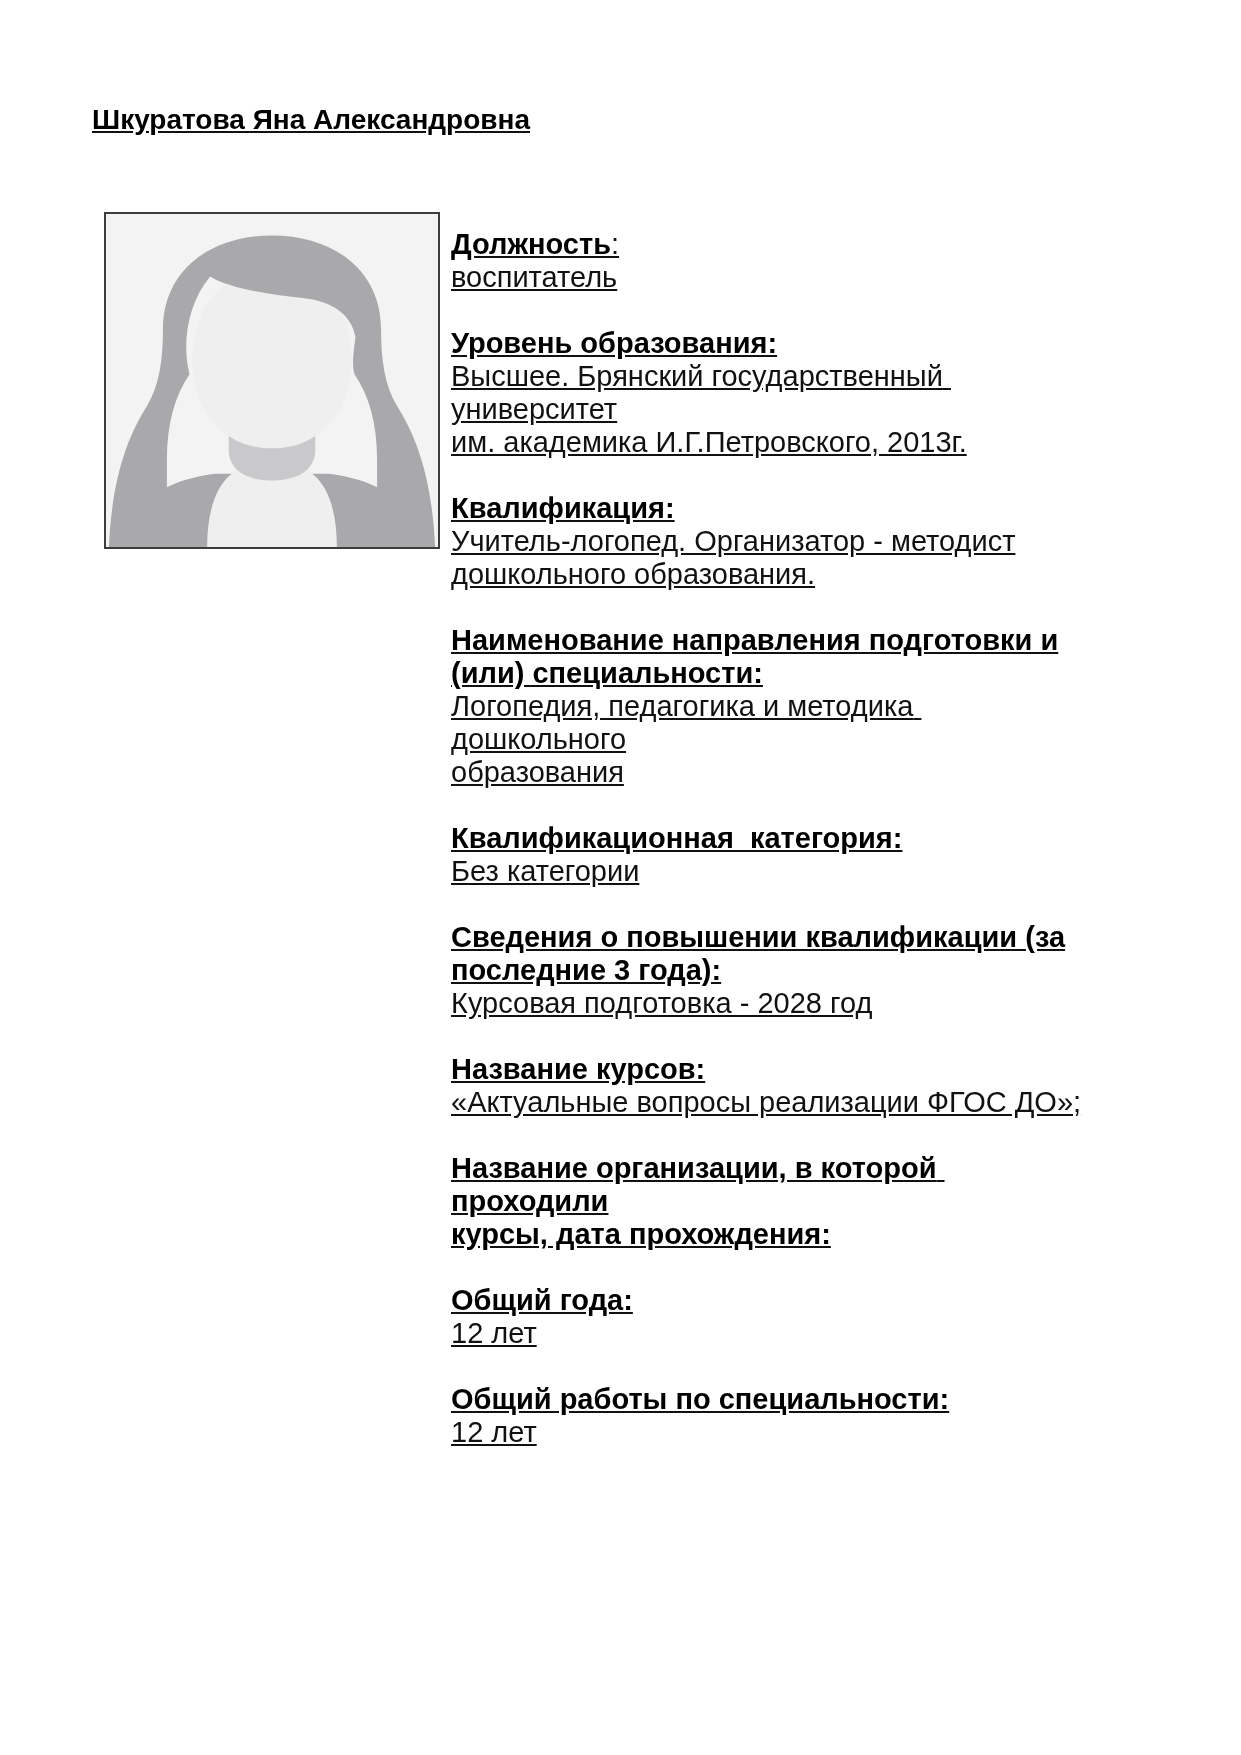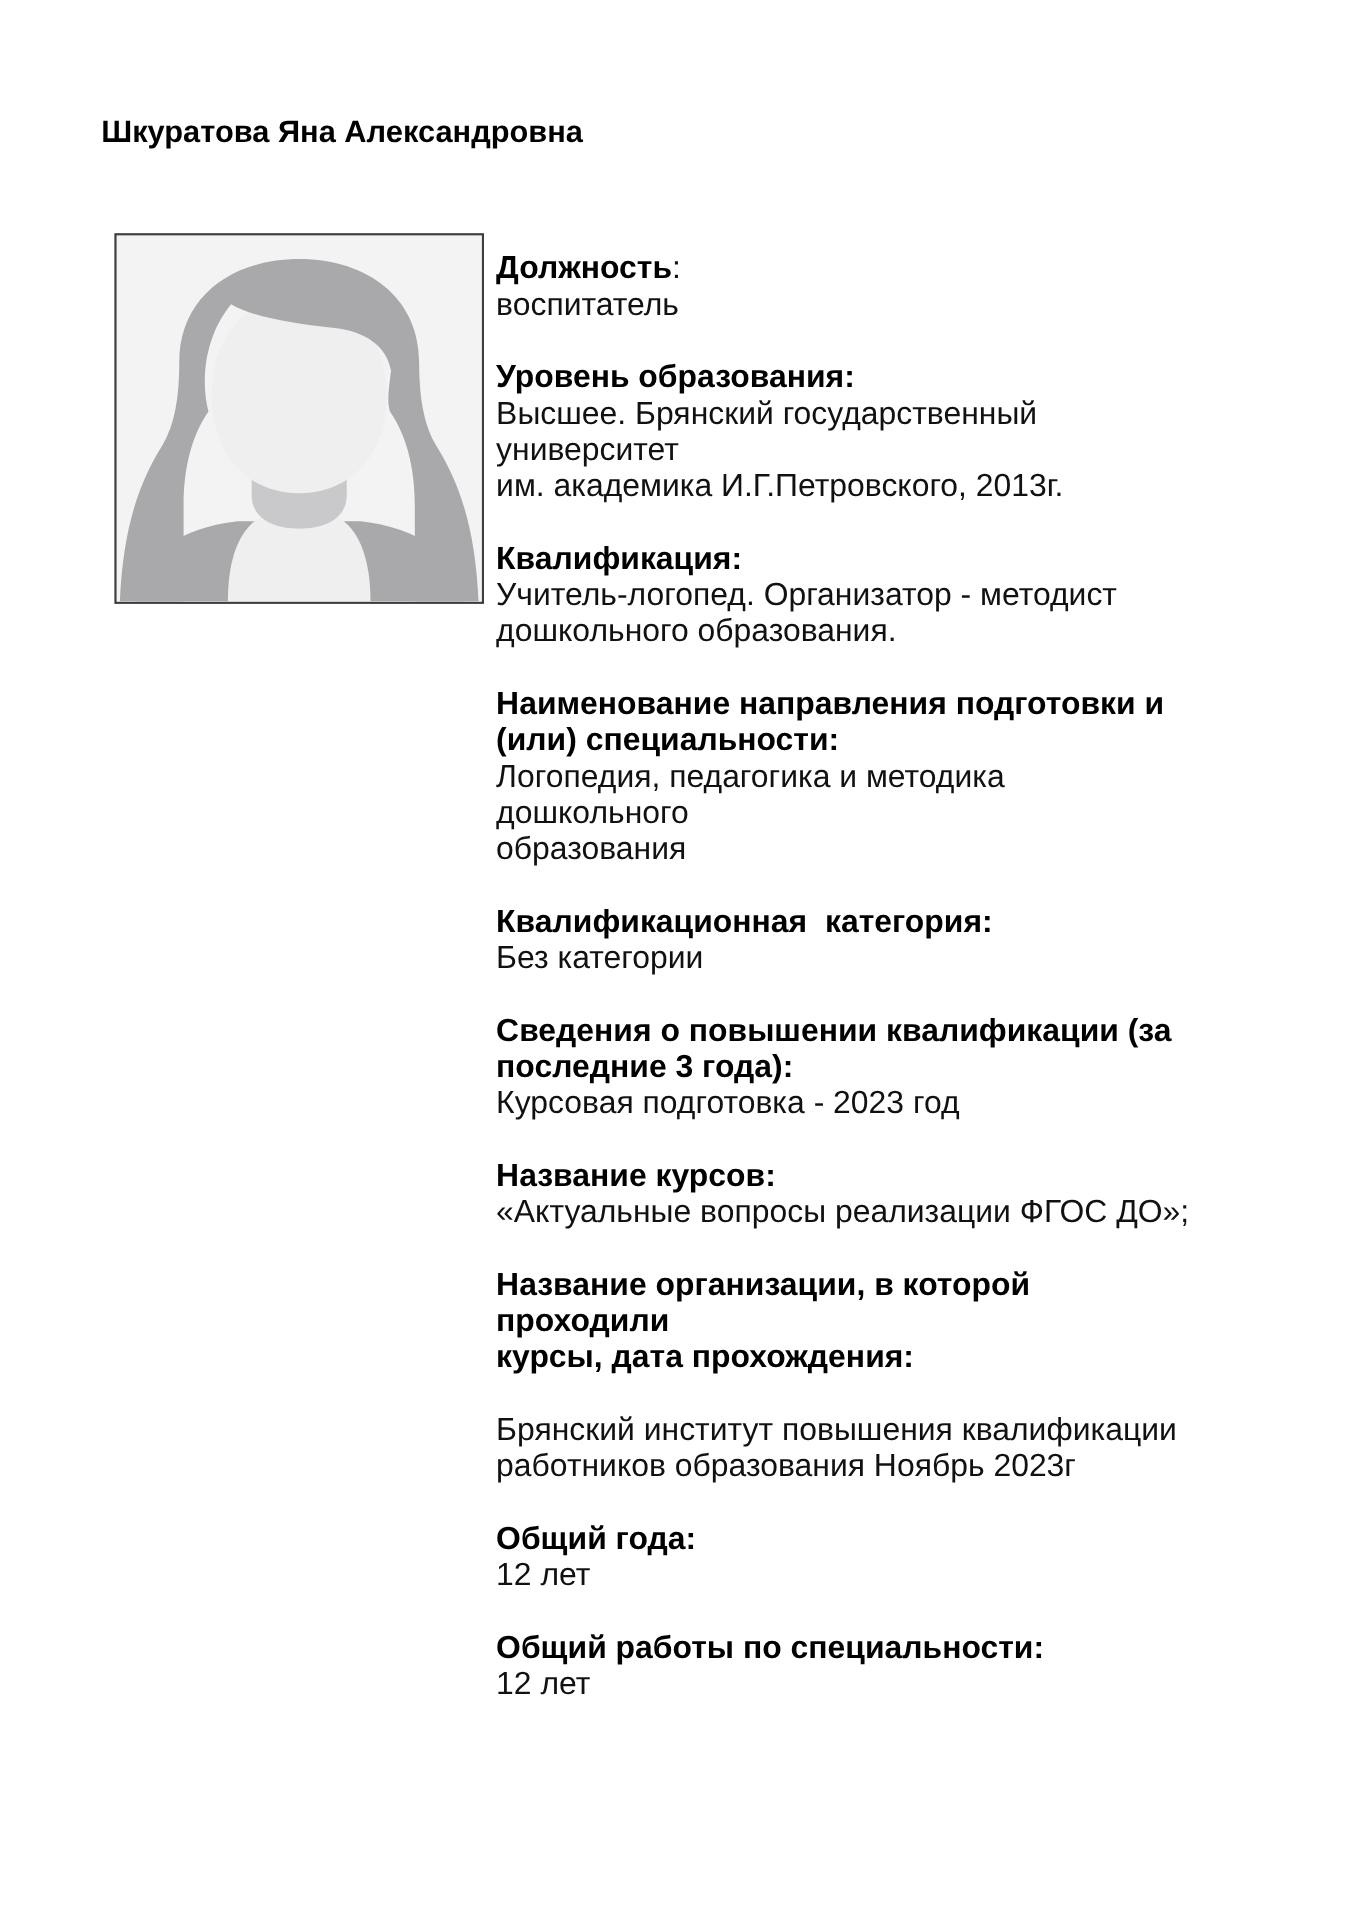--- a/index.html
+++ b/index.html
@@ -12,21 +12,21 @@
     --text-regular:#111111;
   }
   *{box-sizing:border-box;}
   html,body{margin:0;padding:0;background:#ffffff;}
   body{
     width:1241px;
     min-height:1755px;
     font-family:"Liberation Sans","DejaVu Sans",sans-serif;
     color:var(--text-regular);
   }
-  .page{padding-top:104px;}
+  .page{padding-top:104px;text-decoration:underline;}
   h1.page-title{
     margin:0 0 0 92px;
     font-size:28px;
     line-height:32px;
     font-weight:bold;
     color:var(--text-bold);
   }
   .content{
     display:flex;
     align-items:flex-start;
@@ -114,33 +114,31 @@
   </section>
 
   <section class="field">
     <p class="label"><strong>Квалификационная  категория:</strong><span class="suffix"></span></p>
     <p class="value">Без категории</p>
   </section>
 
   <section class="field">
     <p class="label"><strong>Сведения о повышении квалификации (за
 последние 3 года):</strong><span class="suffix"></span></p>
-    <p class="value">Курсовая подготовка - 2023 год</p>
+    <p class="value">Курсовая подготовка - 2028 год</p>
   </section>
 
   <section class="field">
     <p class="label"><strong>Название курсов:</strong><span class="suffix"></span></p>
     <p class="value">«Актуальные вопросы реализации ФГОС ДО»;</p>
   </section>
 
   <section class="field">
     <p class="label"><strong>Название организации, в которой проходили
 курсы, дата прохождения:</strong><span class="suffix"></span></p>
-    <p class="value gap">Брянский институт повышения квалификации
-работников образования Ноябрь 2023г</p>
   </section>
 
   <section class="field">
     <p class="label"><strong>Общий года:</strong><span class="suffix"></span></p>
     <p class="value">12 лет</p>
   </section>
 
   <section class="field">
     <p class="label"><strong>Общий работы по специальности:</strong><span class="suffix"></span></p>
     <p class="value">12 лет</p>

